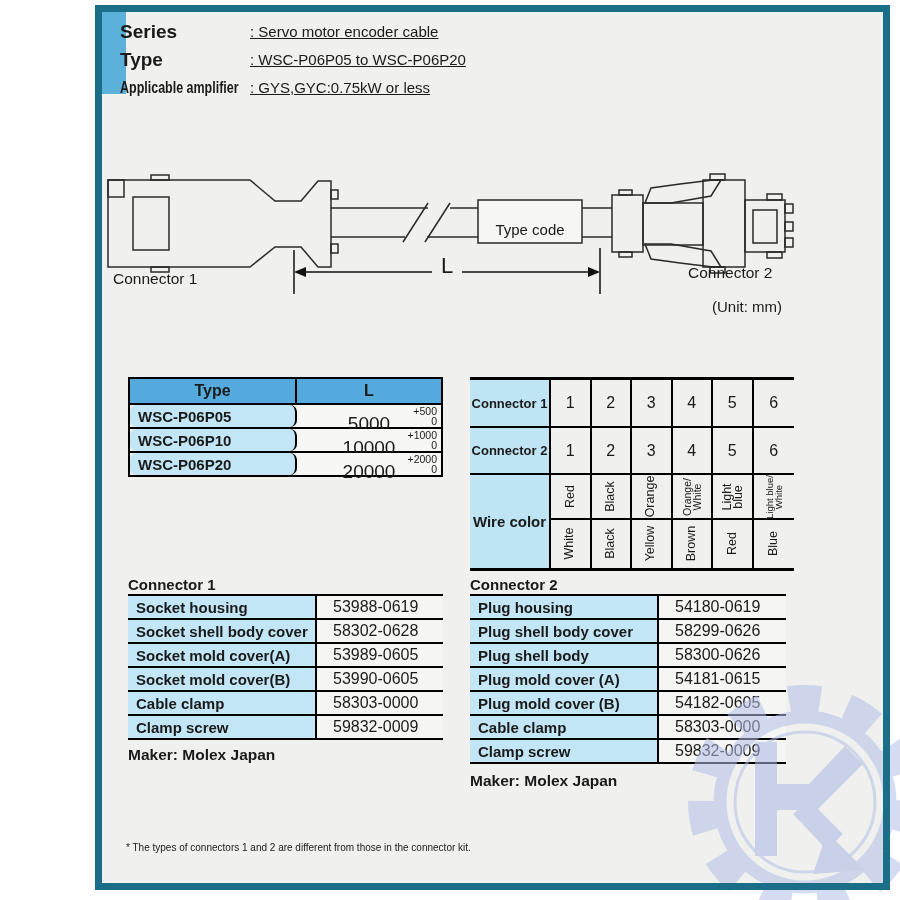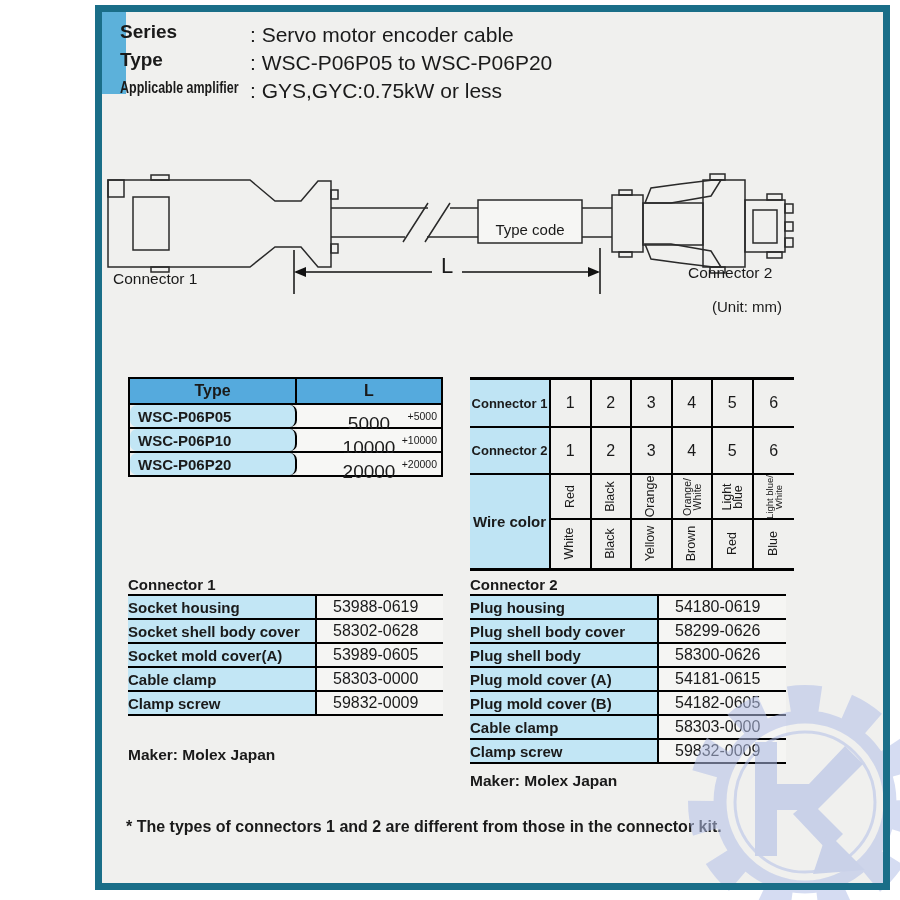--- a/index.html
+++ b/index.html
@@ -9,21 +9,21 @@
          border:7px solid #1a6e88; background:#f0f0ee; }
   .border-overlay { position:absolute; left:95px; top:5px; width:795px; height:885px;
          border:7px solid #1a6e88; background:transparent; z-index:20; pointer-events:none; }
   .doc > * { position:absolute; }
 
   
   .accent-bar { left:-3px; top:-3px; width:27px; height:85px; background:#5cb1da; }
   .hline { height:28px; display:flex; align-items:center; }
   .hlabel { font-weight:bold; font-size:19px; }
   .hlabel.cond { font-size:16px; transform:scaleX(0.78); transform-origin:left center; white-space:nowrap; }
-  .hvalue { position:absolute; left:148px; font-size:21px; white-space:nowrap; }
+  .hvalue { position:absolute; left:148px; font-size:15px; white-space:nowrap;text-decoration:underline; }
 
   
   .diagram-svg { left:3px; top:158px; width:690px; height:155px; }
   .dlabel { font-size:15.5px; white-space:nowrap; }
   .typecode-label { left:376px; top:188px; width:104px; height:59px;
                     display:flex; align-items:center; justify-content:center; font-size:15px; }
   .l-label { left:330px; top:240px; width:30px; height:28px; display:flex;
              align-items:center; justify-content:center; font-size:22px; }
   .unit-label { left:610px; top:286px; font-size:15px; }
 
@@ -33,21 +33,21 @@
   .trow + .trow { border-top:2px solid #000; }
   .th { background:#55aadd; font-weight:bold; font-size:16px;
         display:flex; align-items:center; justify-content:center; }
   .tc1 { width:167px; border-right:2px solid #000; }
   .tc2 { flex:1; position:relative; }
   .tname { background:#c2e6f5; font-weight:bold; font-size:15px;
            display:flex; align-items:center; padding-left:8px;border-radius:7px; }
   .lcell { background:#f7f7f5; display:flex; align-items:center; justify-content:center; }
   .lnum { font-size:19px;margin-top:16px; }
   .tol { position:absolute; right:4px; top:50%; transform:translateY(-50%);
-         display:flex; flex-direction:row; align-items:flex-end;
+         display:flex; flex-direction:column; align-items:flex-end;
          font-size:10.5px; line-height:10px; }
 
   
   .wire { left:368px; top:365px; width:324px; border-top:3px solid #000; border-bottom:3px solid #000; }
   .wrow { display:flex; }
   .wrow.b { border-bottom:2px solid #000; }
   .whead { width:81px; background:#bfe4f4; font-weight:bold; font-size:13px;
            display:flex; align-items:center; justify-content:center; border-right:2px solid #000; }
   .whead.big { font-size:15px; }
   .wcell { width:40.5px; display:flex; align-items:center; justify-content:center;
@@ -64,25 +64,25 @@
   .vt.md { font-size:10.5px; line-height:10px; }
   .vt.sm { font-size:9.5px; line-height:9px; }
 
   
   .ptitle { font-weight:bold; font-size:15px; }
   .ptable { border-top:2px solid #000; }
   .ptable.c1 { left:26px; top:582px; width:315px; }
   .ptable.c2 { left:368px; top:582px; width:316px; }
   .prow { display:flex; height:24px; border-bottom:2px solid #000; }
   .pl { width:189px; background:#c2e6f5; font-weight:bold; font-size:15px;
-        display:flex; align-items:center; border-right:2px solid #000; }
+        display:flex; align-items:center; padding-left:8px; border-right:2px solid #000; }
   .pv { flex:1; background:#f5f5f3; display:flex; align-items:center; padding-left:16px; font-size:16px; }
   .maker { font-weight:bold; font-size:15.5px; }
 
-  .footnote { left:24px; top:806px; font-weight:bold; font-size:16px; white-space:nowrap; }
+  .footnote { left:24px; top:830px; font-weight:normal; font-size:10px; white-space:nowrap; }
 
   .watermark { position:absolute; left:675px; top:672px; width:260px; height:260px;
                z-index:10; opacity:0.55; pointer-events:none; }
 </style>
 </head>
 <body>
 
 <div class="page">
   <div class="doc">
 
@@ -286,20 +286,24 @@
       </div>
       <div class="prow">
         <div class="pl">Socket shell body cover</div>
         <div class="pv">58302-0628</div>
       </div>
       <div class="prow">
         <div class="pl">Socket mold cover(A)</div>
         <div class="pv">53989-0605</div>
       </div>
       <div class="prow">
+        <div class="pl">Socket mold cover(B)</div>
+        <div class="pv">53990-0605</div>
+      </div>
+      <div class="prow">
         <div class="pl">Cable clamp</div>
         <div class="pv">58303-0000</div>
       </div>
       <div class="prow">
         <div class="pl">Clamp screw</div>
         <div class="pv">59832-0009</div>
       </div>
     </div>
     <div class="maker" style="left:26px; top:734px;">Maker: Molex Japan</div>
 

